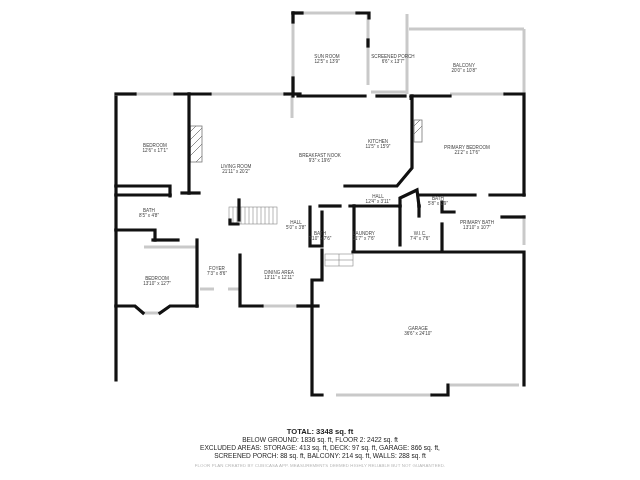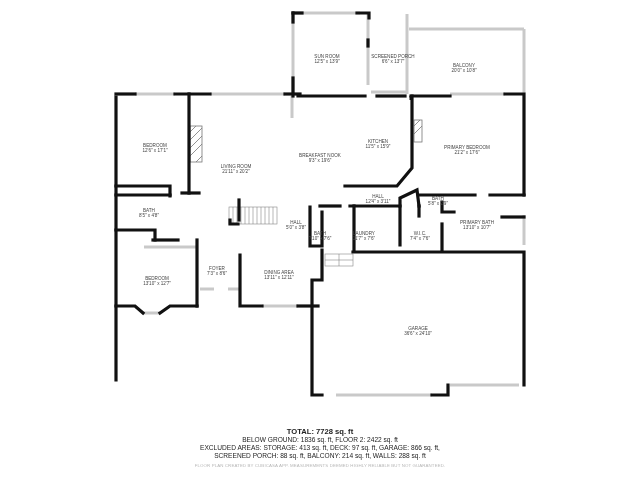--- a/index.html
+++ b/index.html
@@ -208,17 +208,17 @@
     <div class="room-label" style="left: 157px; top: 276px;">
       <div>BEDROOM</div>
       <div>13'10" x 12'7"</div>
     </div>
     <div class="room-label" style="left: 418px; top: 326px;">
       <div>GARAGE</div>
       <div>36'6" x 24'10"</div>
     </div>
   </div>
 
-<div class="footer f-total">TOTAL: 7728 sq. ft</div>
+<div class="footer f-total">TOTAL: 3348 sq. ft</div>
 <div class="footer f-line f1">BELOW GROUND: 1836 sq. ft, FLOOR 2: 2422 sq. ft</div>
 <div class="footer f-line f2">EXCLUDED AREAS: STORAGE: 413 sq. ft, DECK: 97 sq. ft, GARAGE: 866 sq. ft,</div>
 <div class="footer f-line f3">SCREENED PORCH: 88 sq. ft, BALCONY: 214 sq. ft, WALLS: 288 sq. ft</div>
 <div class="footer f-credit">FLOOR PLAN CREATED BY CUBICASA APP. MEASUREMENTS DEEMED HIGHLY RELIABLE BUT NOT GUARANTEED.</div>
 
 </body></html>

